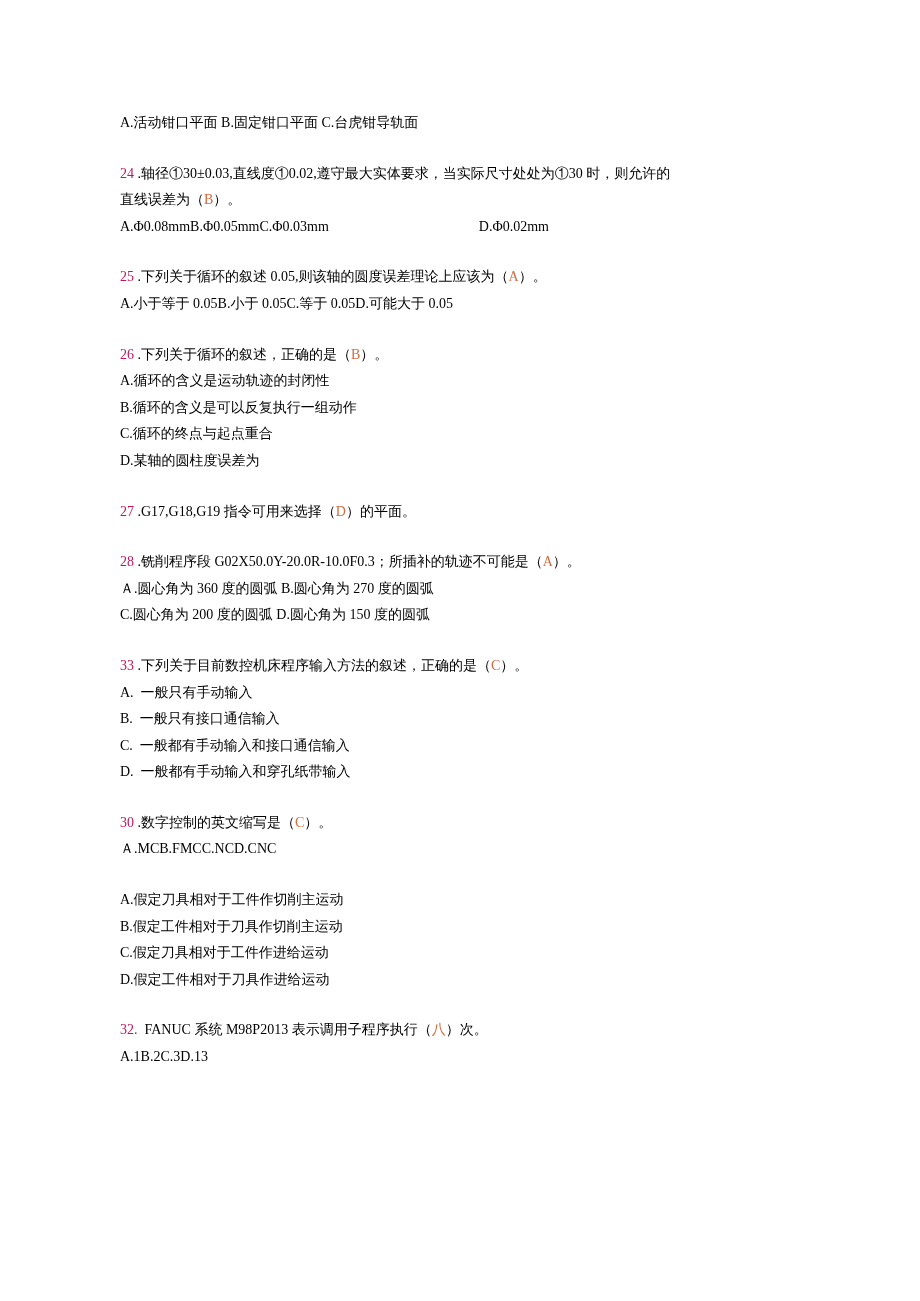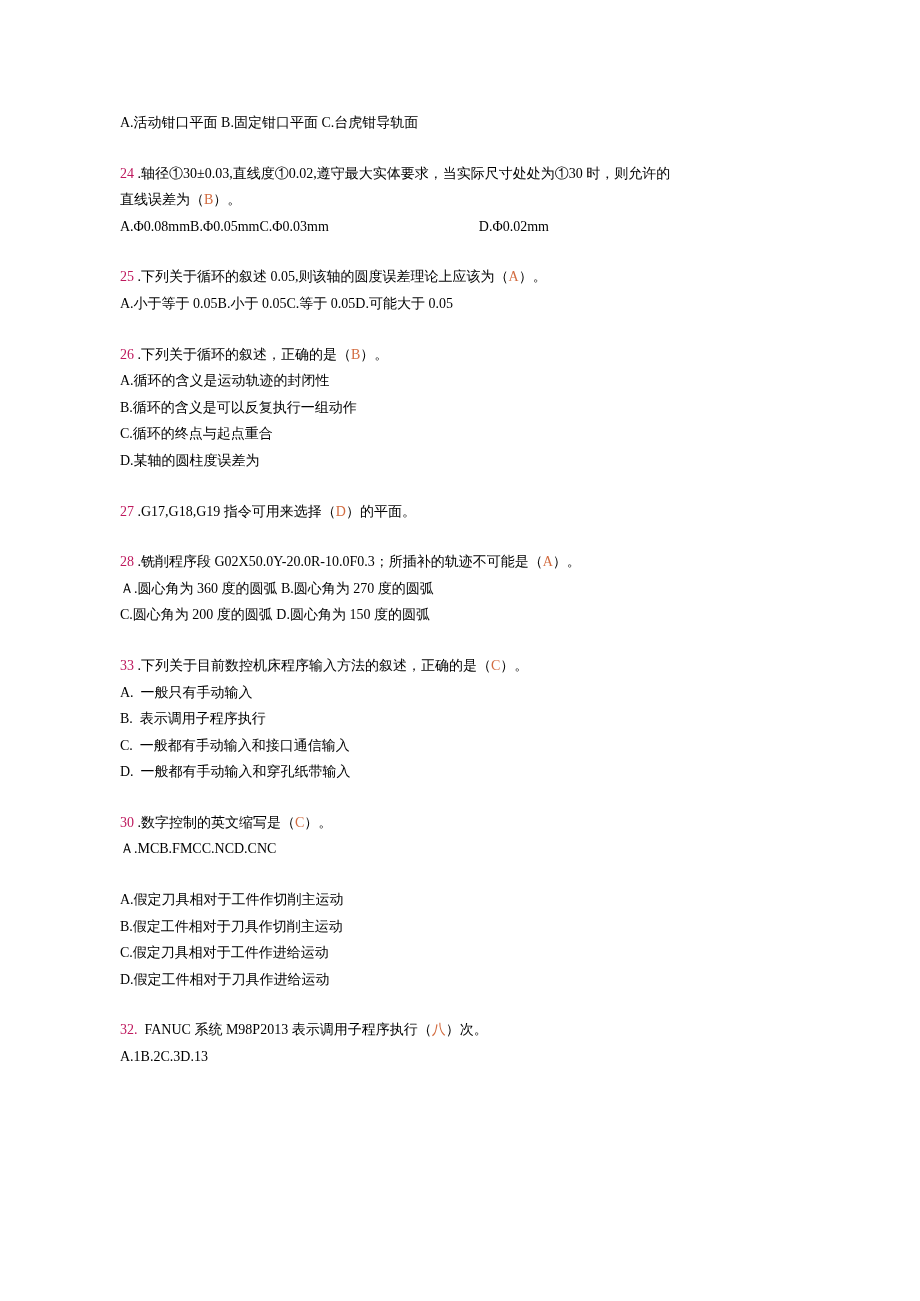--- a/index.html
+++ b/index.html
@@ -67,21 +67,21 @@
 
   <div class="block">
     <div class="line"><span class="qnum">28</span><span> .铣削程序段 G02X50.0Y-20.0R-10.0F0.3；所插补的轨迹不可能是（</span><span class="ans">A</span><span>）。</span></div>
     <div class="line">Ａ.圆心角为 360 度的圆弧 B.圆心角为 270 度的圆弧</div>
     <div class="line">C.圆心角为 200 度的圆弧 D.圆心角为 150 度的圆弧</div>
   </div>
 
   <div class="block">
     <div class="line"><span class="qnum">33</span><span> .下列关于目前数控机床程序输入方法的叙述，正确的是（</span><span class="ans">C</span><span>）。</span></div>
     <div class="line">A.  一般只有手动输入</div>
-    <div class="line">B.  表示调用子程序执行</div>
+    <div class="line">B.  一般只有接口通信输入</div>
     <div class="line">C.  一般都有手动输入和接口通信输入</div>
     <div class="line">D.  一般都有手动输入和穿孔纸带输入</div>
   </div>
 
   <div class="block">
     <div class="line"><span class="qnum">30</span><span> .数字控制的英文缩写是（</span><span class="ans">C</span><span>）。</span></div>
     <div class="line">Ａ.MCB.FMCC.NCD.CNC</div>
   </div>
 
   <div class="block">

